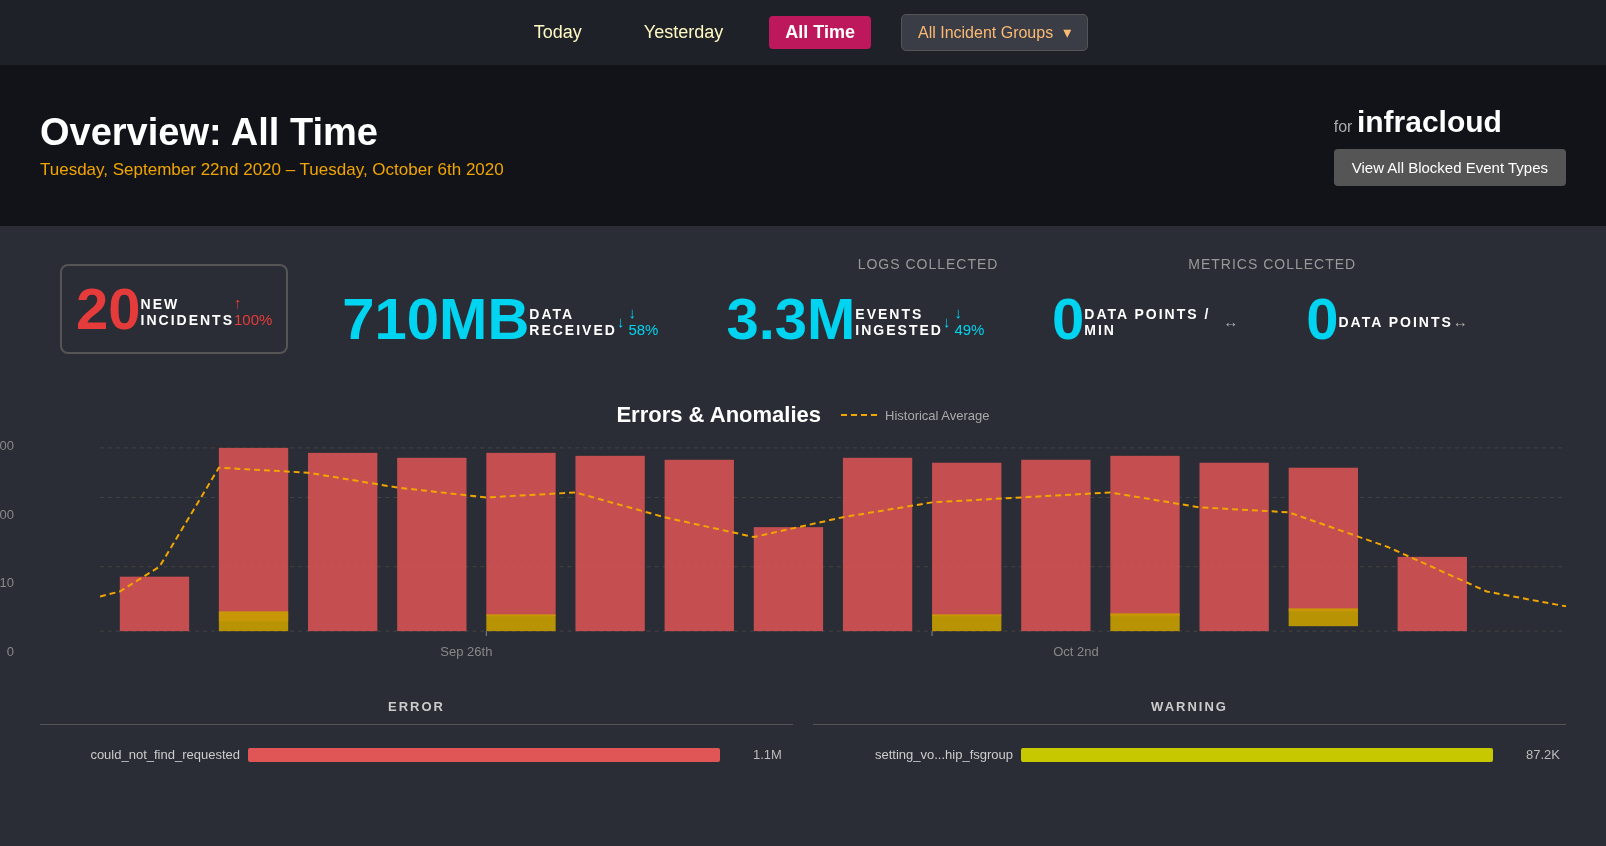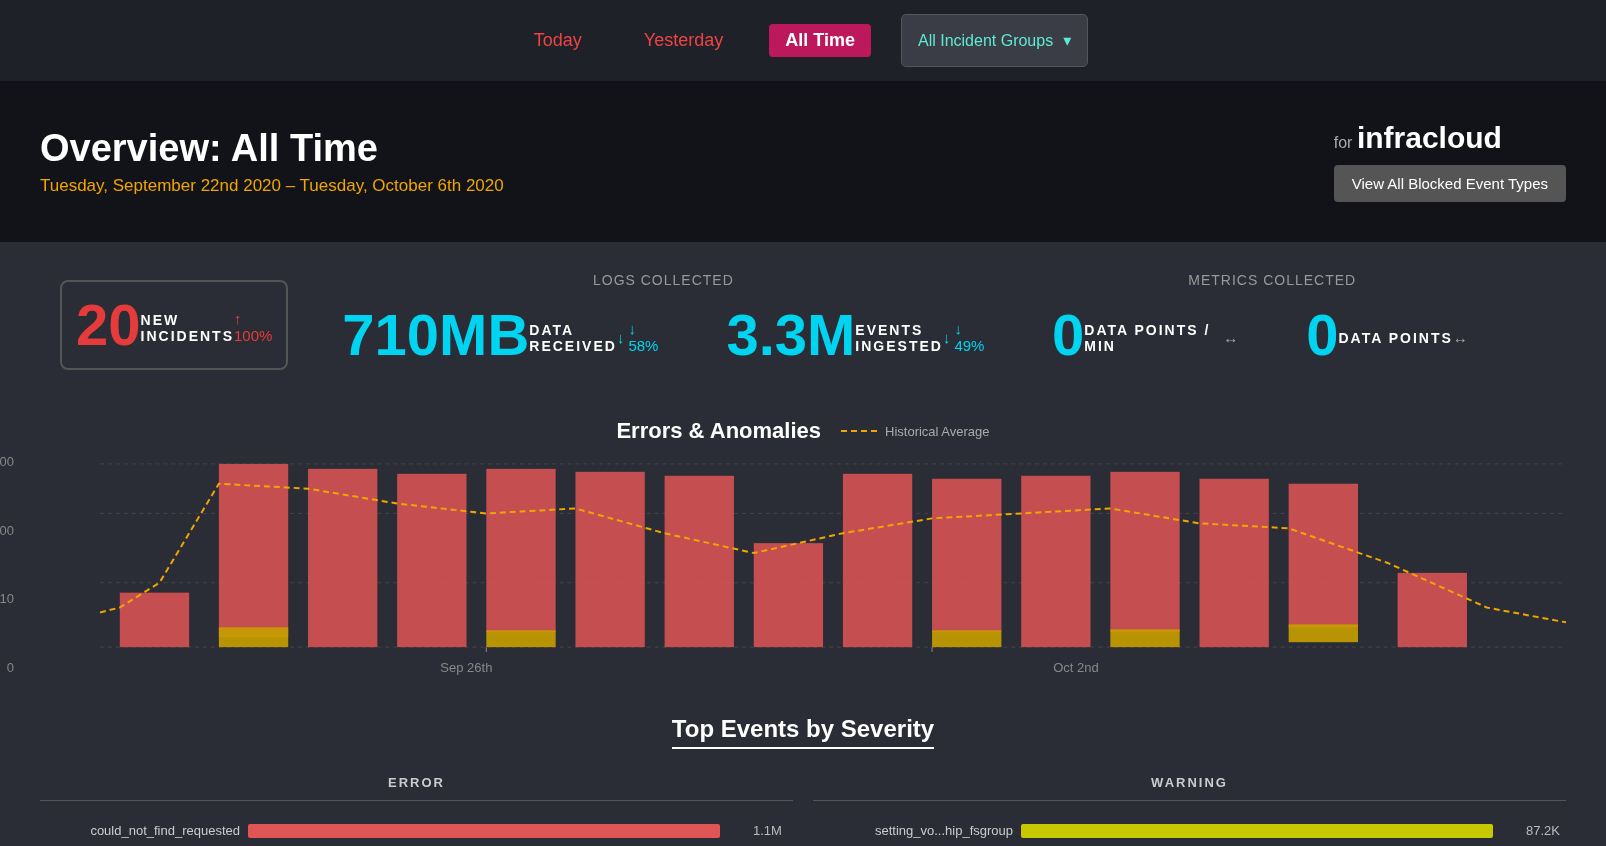--- a/index.html
+++ b/index.html
@@ -17,37 +17,37 @@
       background: #1e2128;
       display: flex;
       align-items: center;
       justify-content: center;
       gap: 30px;
       padding: 14px 20px;
     }
     .nav-btn {
       background: none;
       border: none;
-      color: #ef4444;
+      color: #fef9c3;
       font-size: 18px;
       cursor: pointer;
       padding: 6px 16px;
       border-radius: 4px;
     }
     .nav-btn.active {
       background: #be185d;
       color: #fff;
       font-weight: bold;
     }
     .nav-dropdown {
       background: #3a3d45;
       border: 1px solid #555;
-      color: #5eead4;
+      color: #fdba74;
       font-size: 16px;
-      padding: 16px 16px;
+      padding: 8px 16px;
       border-radius: 5px;
       cursor: pointer;
       display: flex;
       align-items: center;
       gap: 10px;
     }
 
     
     .header-banner {
       background: #111318;
@@ -295,21 +295,21 @@
 </div>
 
 <div class="stats-row">
 
   <div class="stat-card bordered">
     <div class="stat-value red">20</div>
     <div class="stat-label-bottom">NEW INCIDENTS</div>
     <div class="stat-change up">↑ 100%</div>
   </div>
 
-  <div style="flex:2; display:flex; flex-direction:column; align-items:center;">
+  <div style="flex:2; display:flex; flex-direction:column; align-items:flex-end;">
     <div class="stat-label-top">Logs Collected</div>
     <div style="display:flex; gap:40px;">
       <div class="stat-card">
         <div class="stat-value cyan">710MB</div>
         <div class="stat-label-bottom">DATA RECEIVED</div>
         <div class="stat-change down">
           <span>↓</span>
           <span>↓ 58%</span>
         </div>
       </div>
@@ -410,23 +410,20 @@
       <span></span>
       <span></span>
       <span>Oct 2nd</span>
       <span></span>
       <span></span>
     </div>
   </div>
 </div>
 
 <div class="bottom-section">
-  <div class="section-title-wrap">
-    <span class="section-title">Top Events by Severity</span>
-  </div>
   <div class="events-grid">
 
     <div>
       <div class="events-col-header">ERROR</div>
       <div id="error-items-container">
           <div class="event-row">
       <div class="event-name">could_not_find_requested</div>
       <div class="event-bar-wrap">
         <div class="event-bar error" style="width:95%"></div>
       </div>

